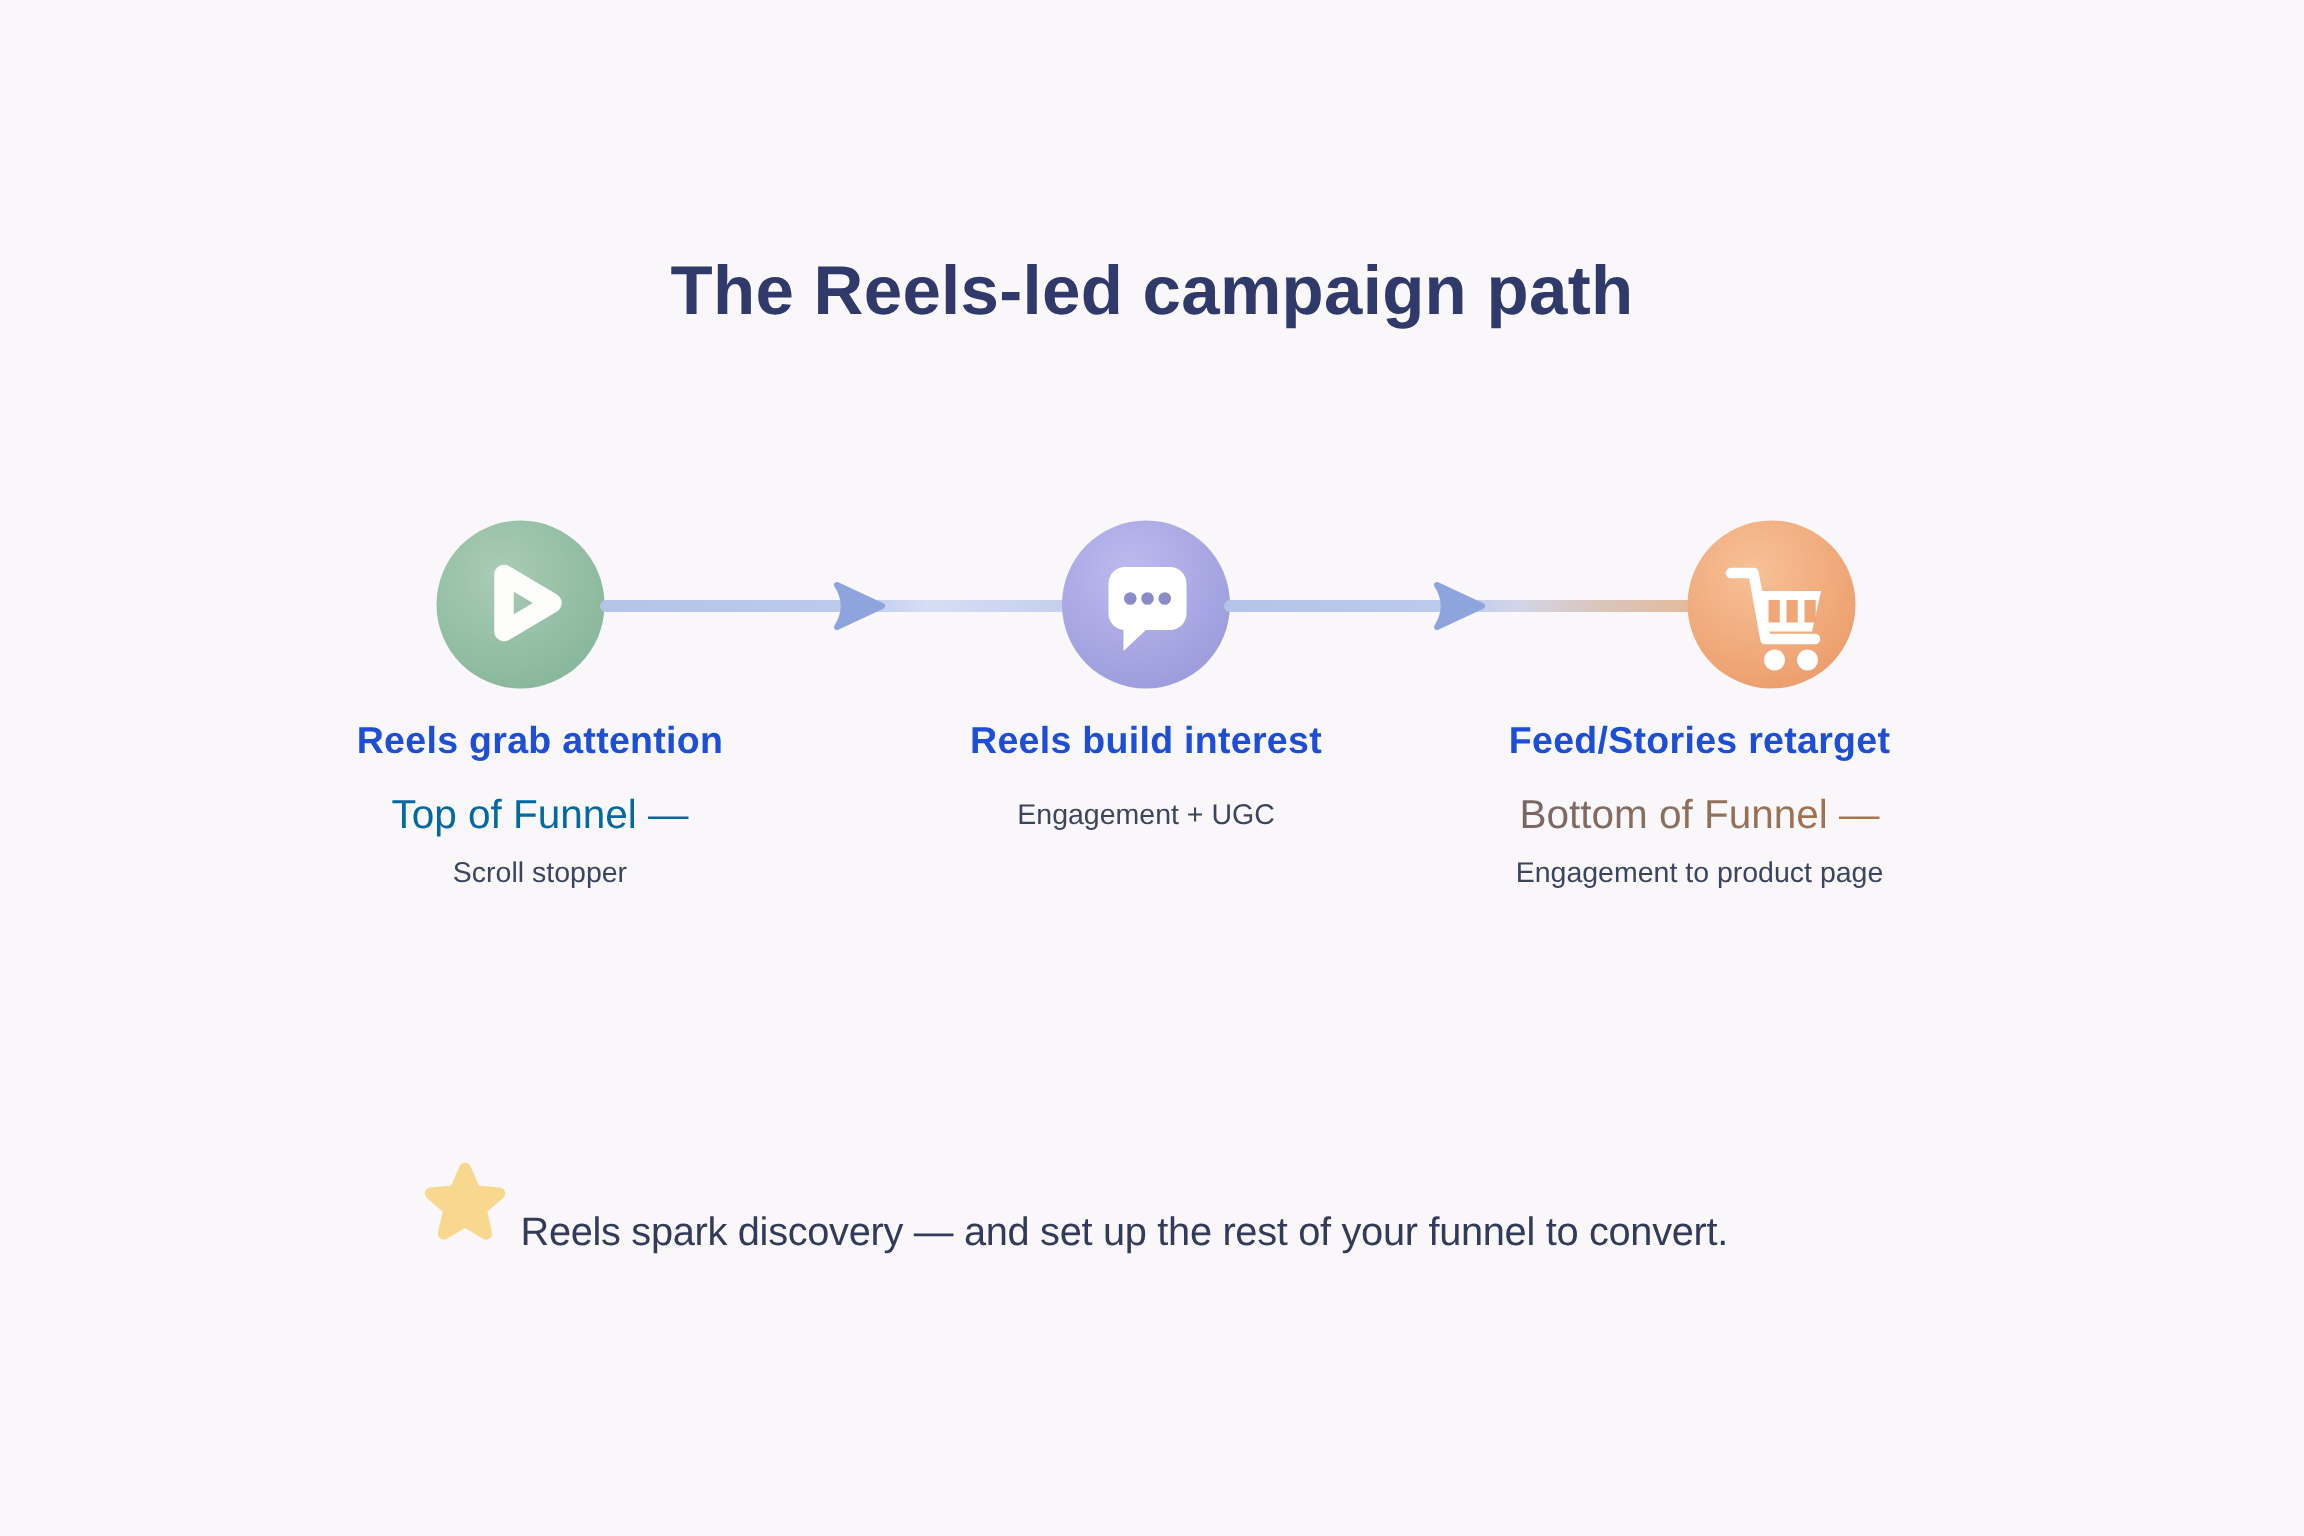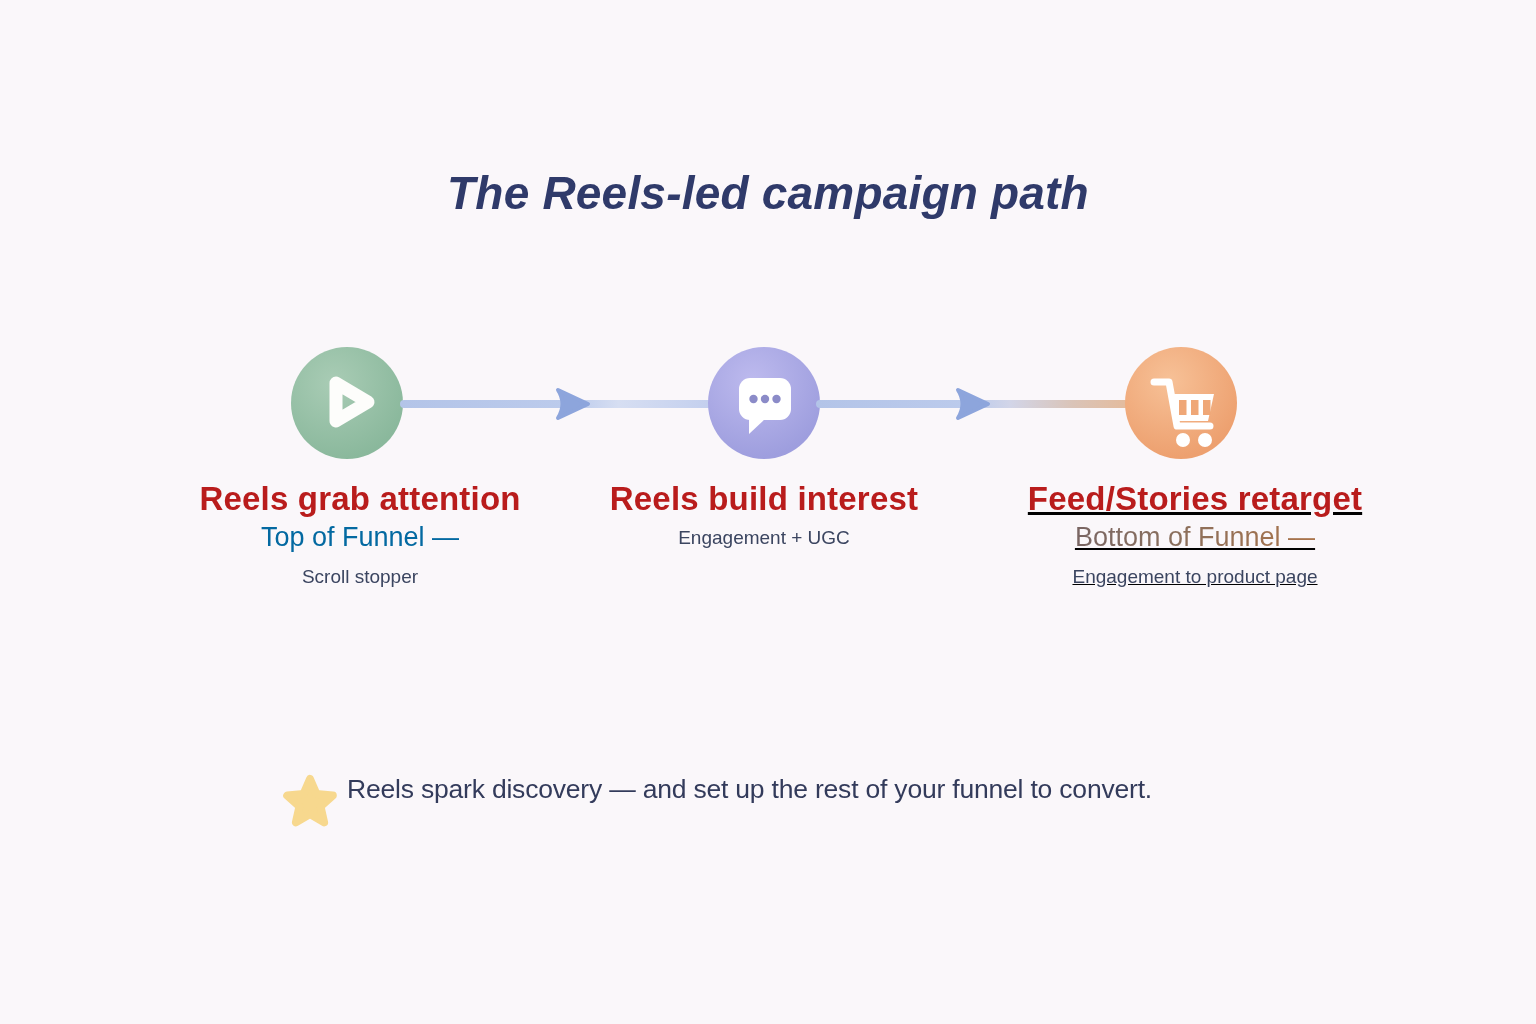--- a/index.html
+++ b/index.html
@@ -14,21 +14,20 @@
   }
 
   .diagram-title {
     position:absolute;
     top:166px; left:0; width:100%;
     text-align:center;
     font-size:46px;
     font-weight:700;
     letter-spacing:0.2px;
     color:#2f3a6a;
-    font-style:italic;
   }
 
   
   .circle {
     position:absolute;
     top:347px;
     width:112px; height:112px;
     border-radius:50%;
     display:flex; align-items:center; justify-content:center;
   }
@@ -42,26 +41,27 @@
   .arrow-2 { left:812px; }
 
   
   .stage-text {
     position:absolute;
     top:480px;
     text-align:center;
   }
   .stage-text-1 { left:140px; width:440px; }
   .stage-text-2 { left:554px; width:420px; }
-  .stage-text-3 { left:968px; width:454px;text-decoration:underline; }
+  .stage-text-3 { left:906px; width:454px; }
 
   .stage-title {
-    font-size:33px;
+    font-size:25px;
     font-weight:700;
-    color:#b91c1c;
+    color:#1d4ed8;
+    margin-bottom:15px;
     letter-spacing:0.2px;
   }
   .funnel-label {
     font-size:27px;
     line-height:39px;
     font-weight:500;
     color:#0369a1;
   }
   .stage-text-3 .funnel-label {
     background:linear-gradient(90deg,#6e5f67 10%, #8a6f5d 45%, #a9734b 75%, #b98a59 100%);
@@ -73,21 +73,21 @@
     font-size:19px;
     line-height:39px;
     color:#3b4560;
   }
 
   
   .footer-note {
     position:absolute;
     left:281px; top:774px;
     display:flex;
-    align-items:flex-start;
+    align-items:flex-end;
     gap:8px;
   }
   .footer-text {
     font-size:26.5px;
     color:#333b5b;
     letter-spacing:-0.2px;
   }
 </style>
 </head>
 <body>

